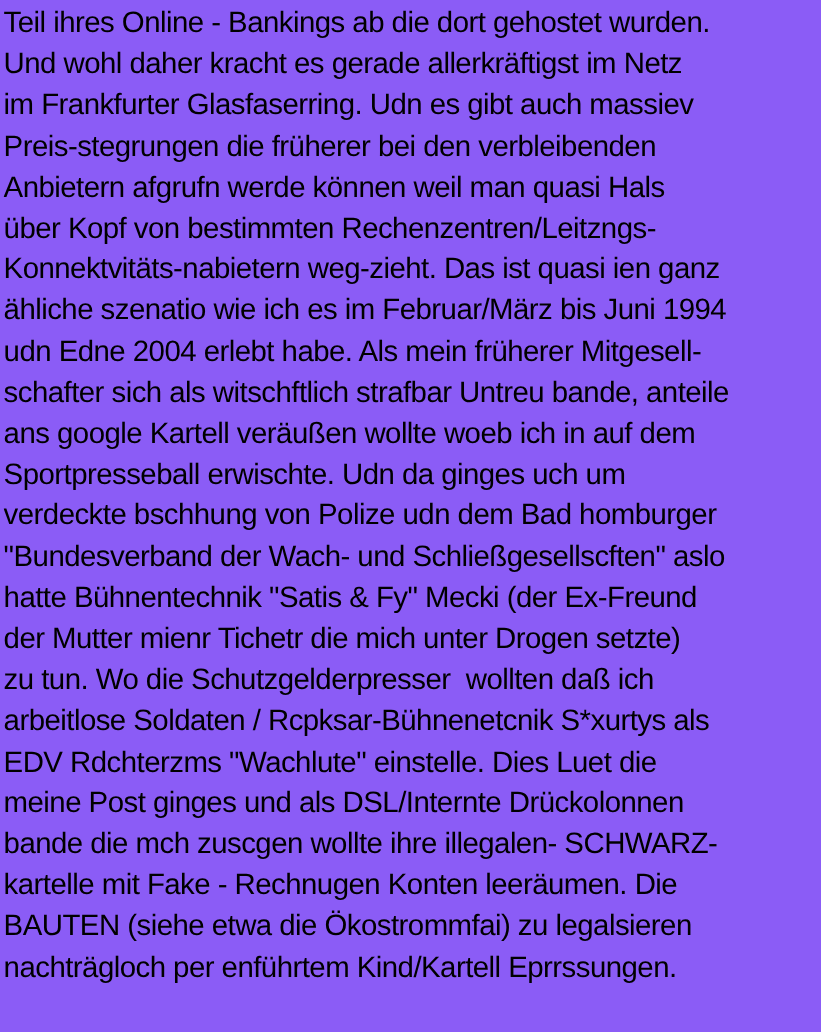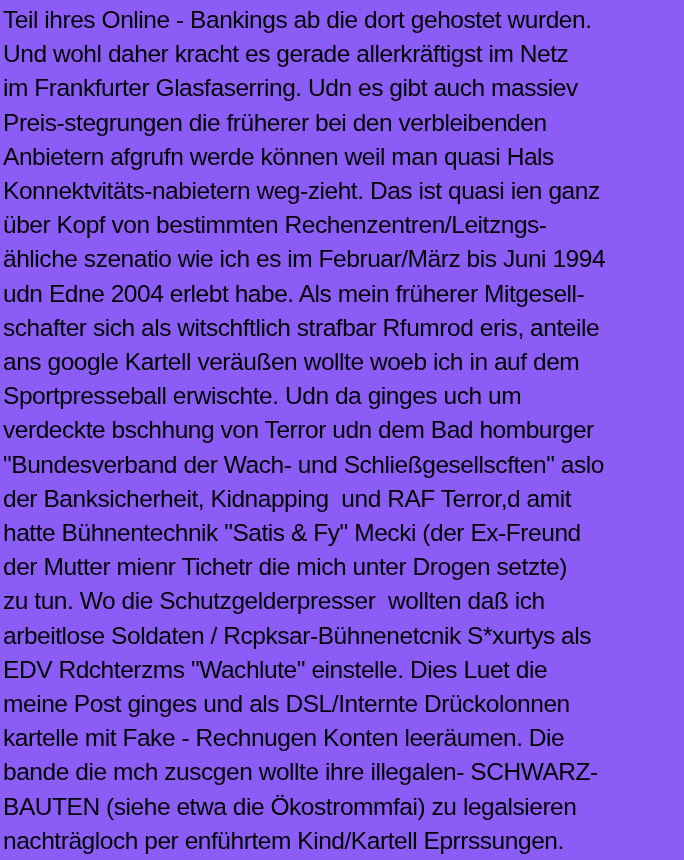--- a/index.html
+++ b/index.html
@@ -27,33 +27,32 @@
 </style>
 </head>
 <body>
 
 <div class="page">
   <div class="line">Teil ihres Online - Bankings ab die dort gehostet wurden.</div>
   <div class="line">Und wohl daher kracht es gerade allerkräftigst im Netz</div>
   <div class="line">im Frankfurter Glasfaserring. Udn es gibt auch massiev</div>
   <div class="line">Preis-stegrungen die früherer bei den verbleibenden</div>
   <div class="line">Anbietern afgrufn werde können weil man quasi Hals</div>
+  <div class="line">über Kopf von bestimmten Rechenzentren/Leitzngs-</div>
   <div class="line">Konnektvitäts-nabietern weg-zieht. Das ist quasi ien ganz</div>
-  <div class="line">über Kopf von bestimmten Rechenzentren/Leitzngs-</div>
   <div class="line">ähliche szenatio wie ich es im Februar/März bis Juni 1994</div>
   <div class="line">udn Edne 2004 erlebt habe. Als mein früherer Mitgesell-</div>
-  <div class="line">schafter sich als witschftlich strafbar Rfumrod eris, anteile</div>
+  <div class="line">schafter sich als witschftlich strafbar Untreu bande, anteile</div>
   <div class="line">ans google Kartell veräußen wollte woeb ich in auf dem</div>
   <div class="line">Sportpresseball erwischte. Udn da ginges uch um</div>
-  <div class="line">verdeckte bschhung von Terror udn dem Bad homburger</div>
+  <div class="line">verdeckte bschhung von Polize udn dem Bad homburger</div>
   <div class="line">"Bundesverband der Wach- und Schließgesellscften" aslo</div>
-  <div class="line">der Banksicherheit, Kidnapping  und RAF Terror,d amit</div>
   <div class="line">hatte Bühnentechnik "Satis &amp; Fy" Mecki (der Ex-Freund</div>
   <div class="line">der Mutter mienr Tichetr die mich unter Drogen setzte)</div>
   <div class="line">zu tun. Wo die Schutzgelderpresser  wollten daß ich</div>
   <div class="line">arbeitlose Soldaten / Rcpksar-Bühnenetcnik S*xurtys als</div>
   <div class="line">EDV Rdchterzms "Wachlute" einstelle. Dies Luet die</div>
   <div class="line">meine Post ginges und als DSL/Internte Drückolonnen</div>
+  <div class="line">bande die mch zuscgen wollte ihre illegalen- SCHWARZ-</div>
   <div class="line">kartelle mit Fake - Rechnugen Konten leeräumen. Die</div>
-  <div class="line">bande die mch zuscgen wollte ihre illegalen- SCHWARZ-</div>
   <div class="line">BAUTEN (siehe etwa die Ökostrommfai) zu legalsieren</div>
   <div class="line">nachträgloch per enführtem Kind/Kartell Eprrssungen.</div>
 </div>
 
 </body></html>

